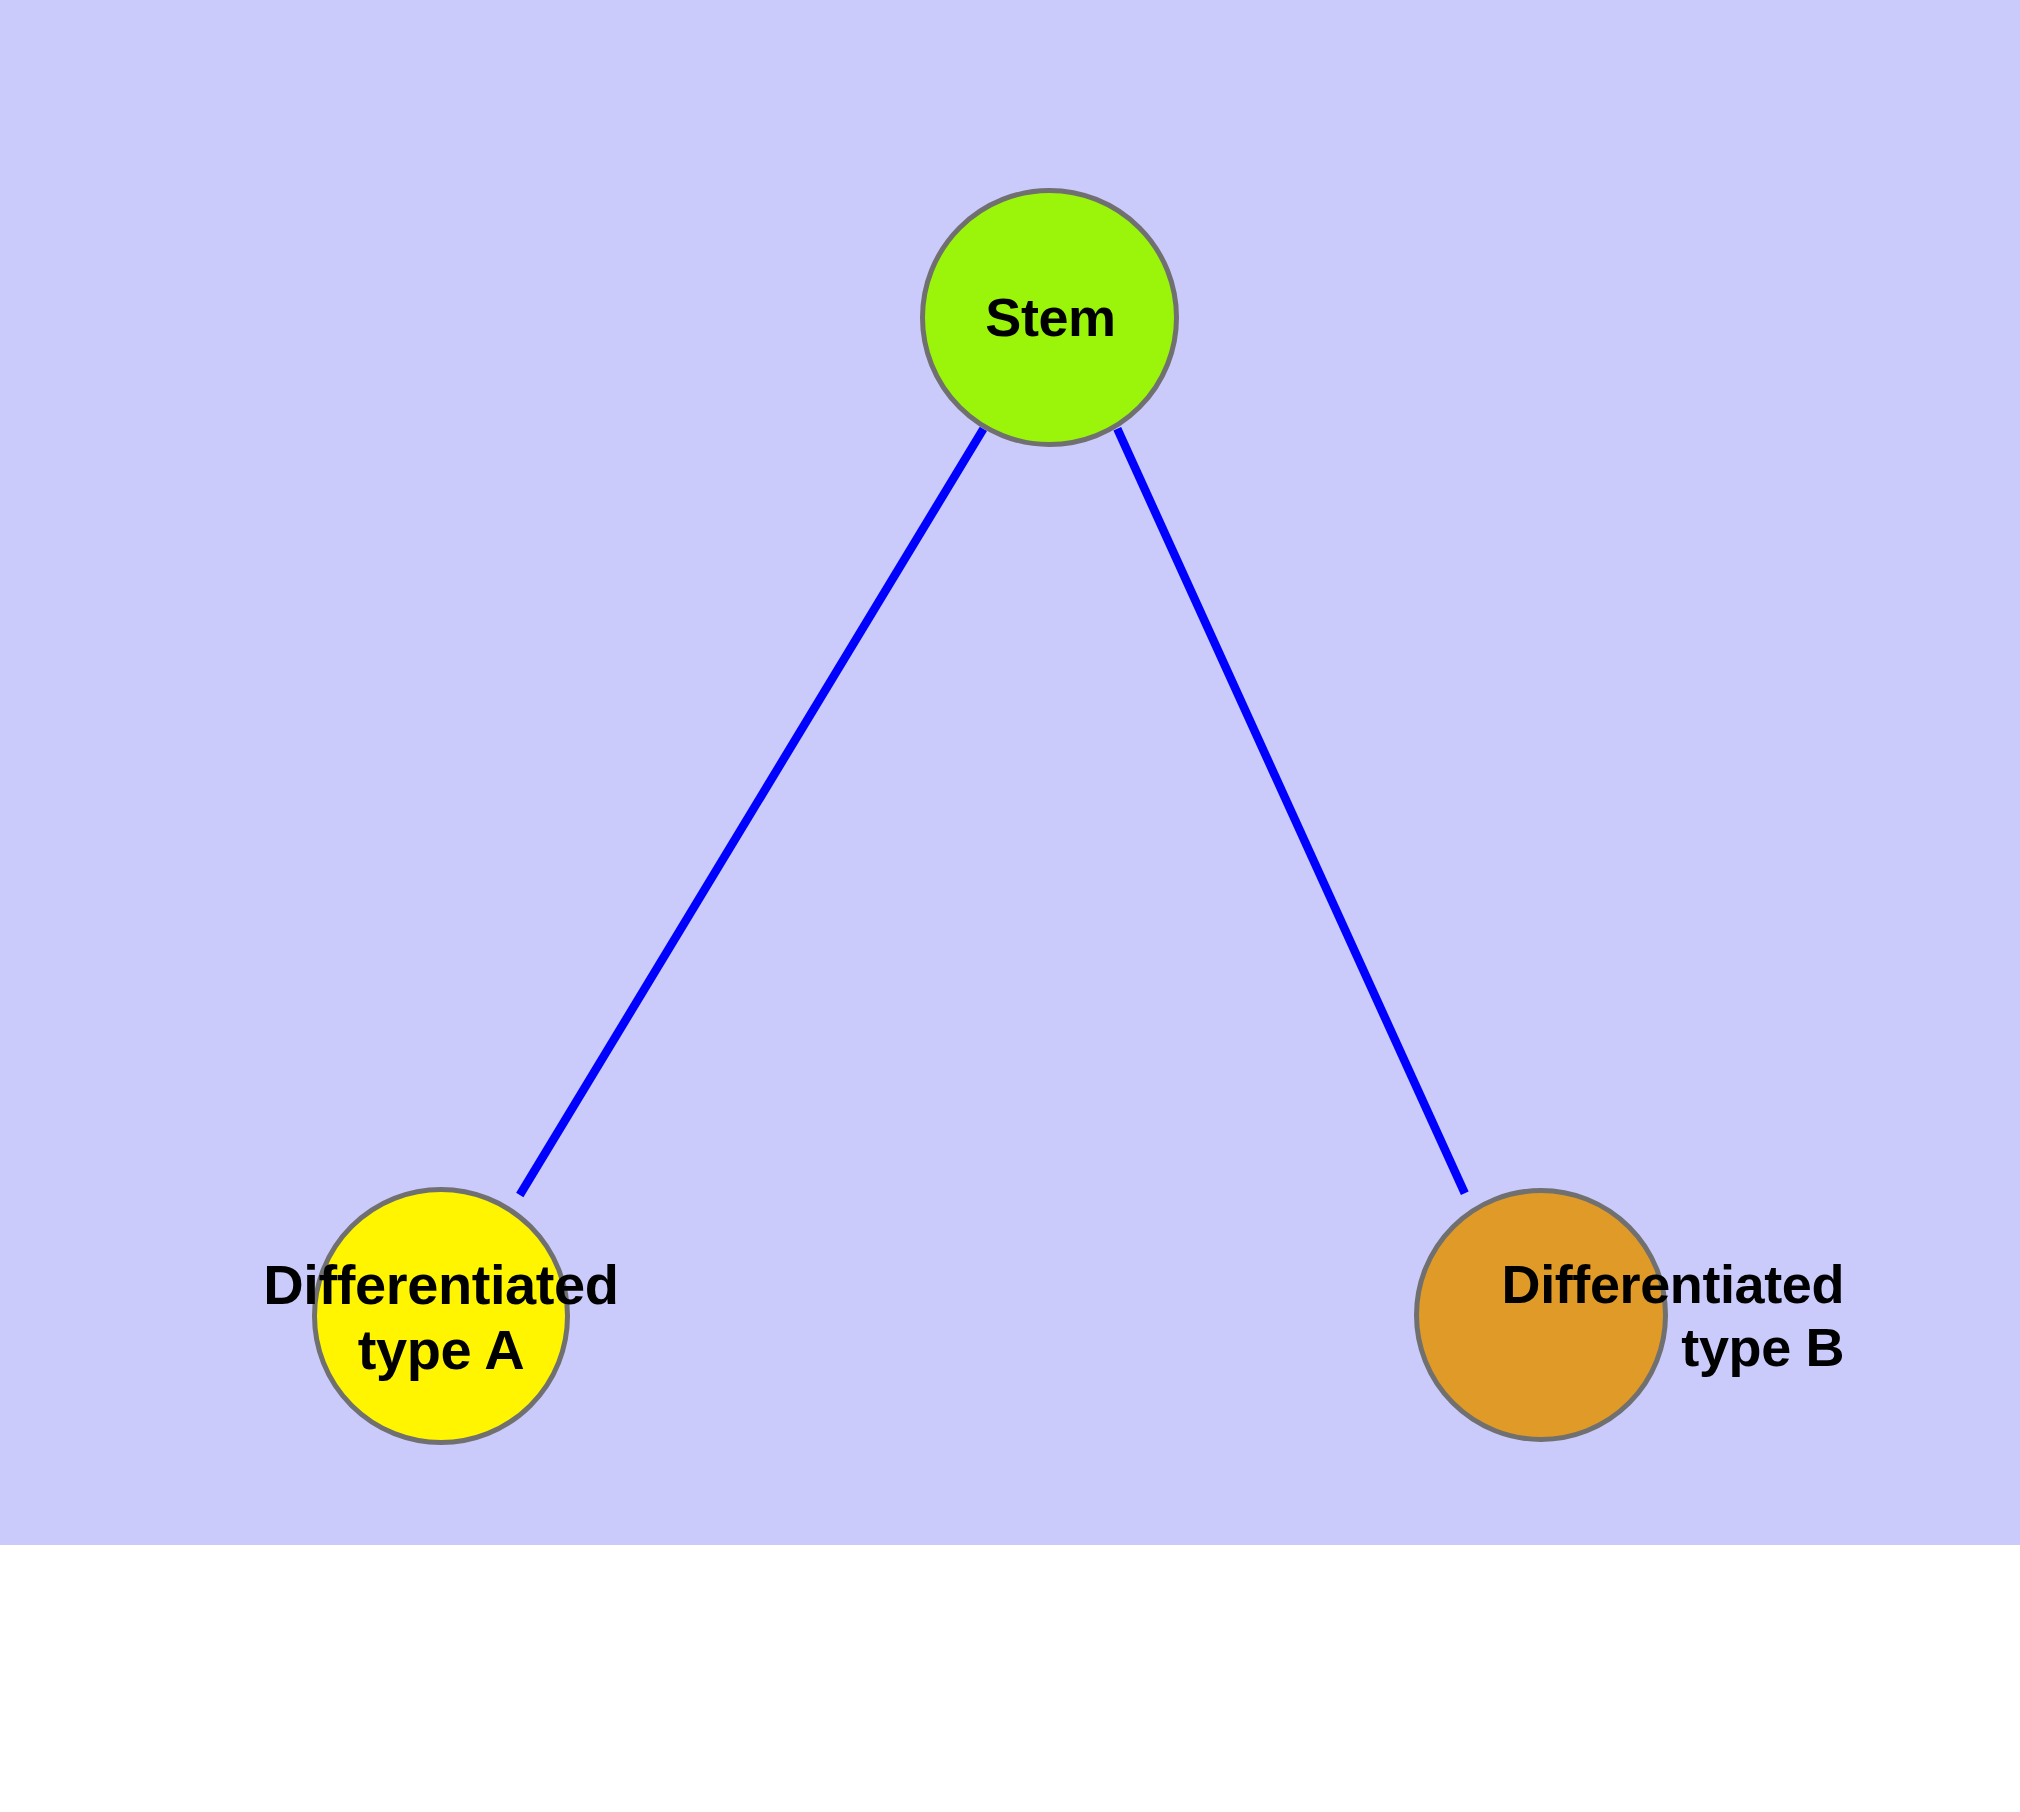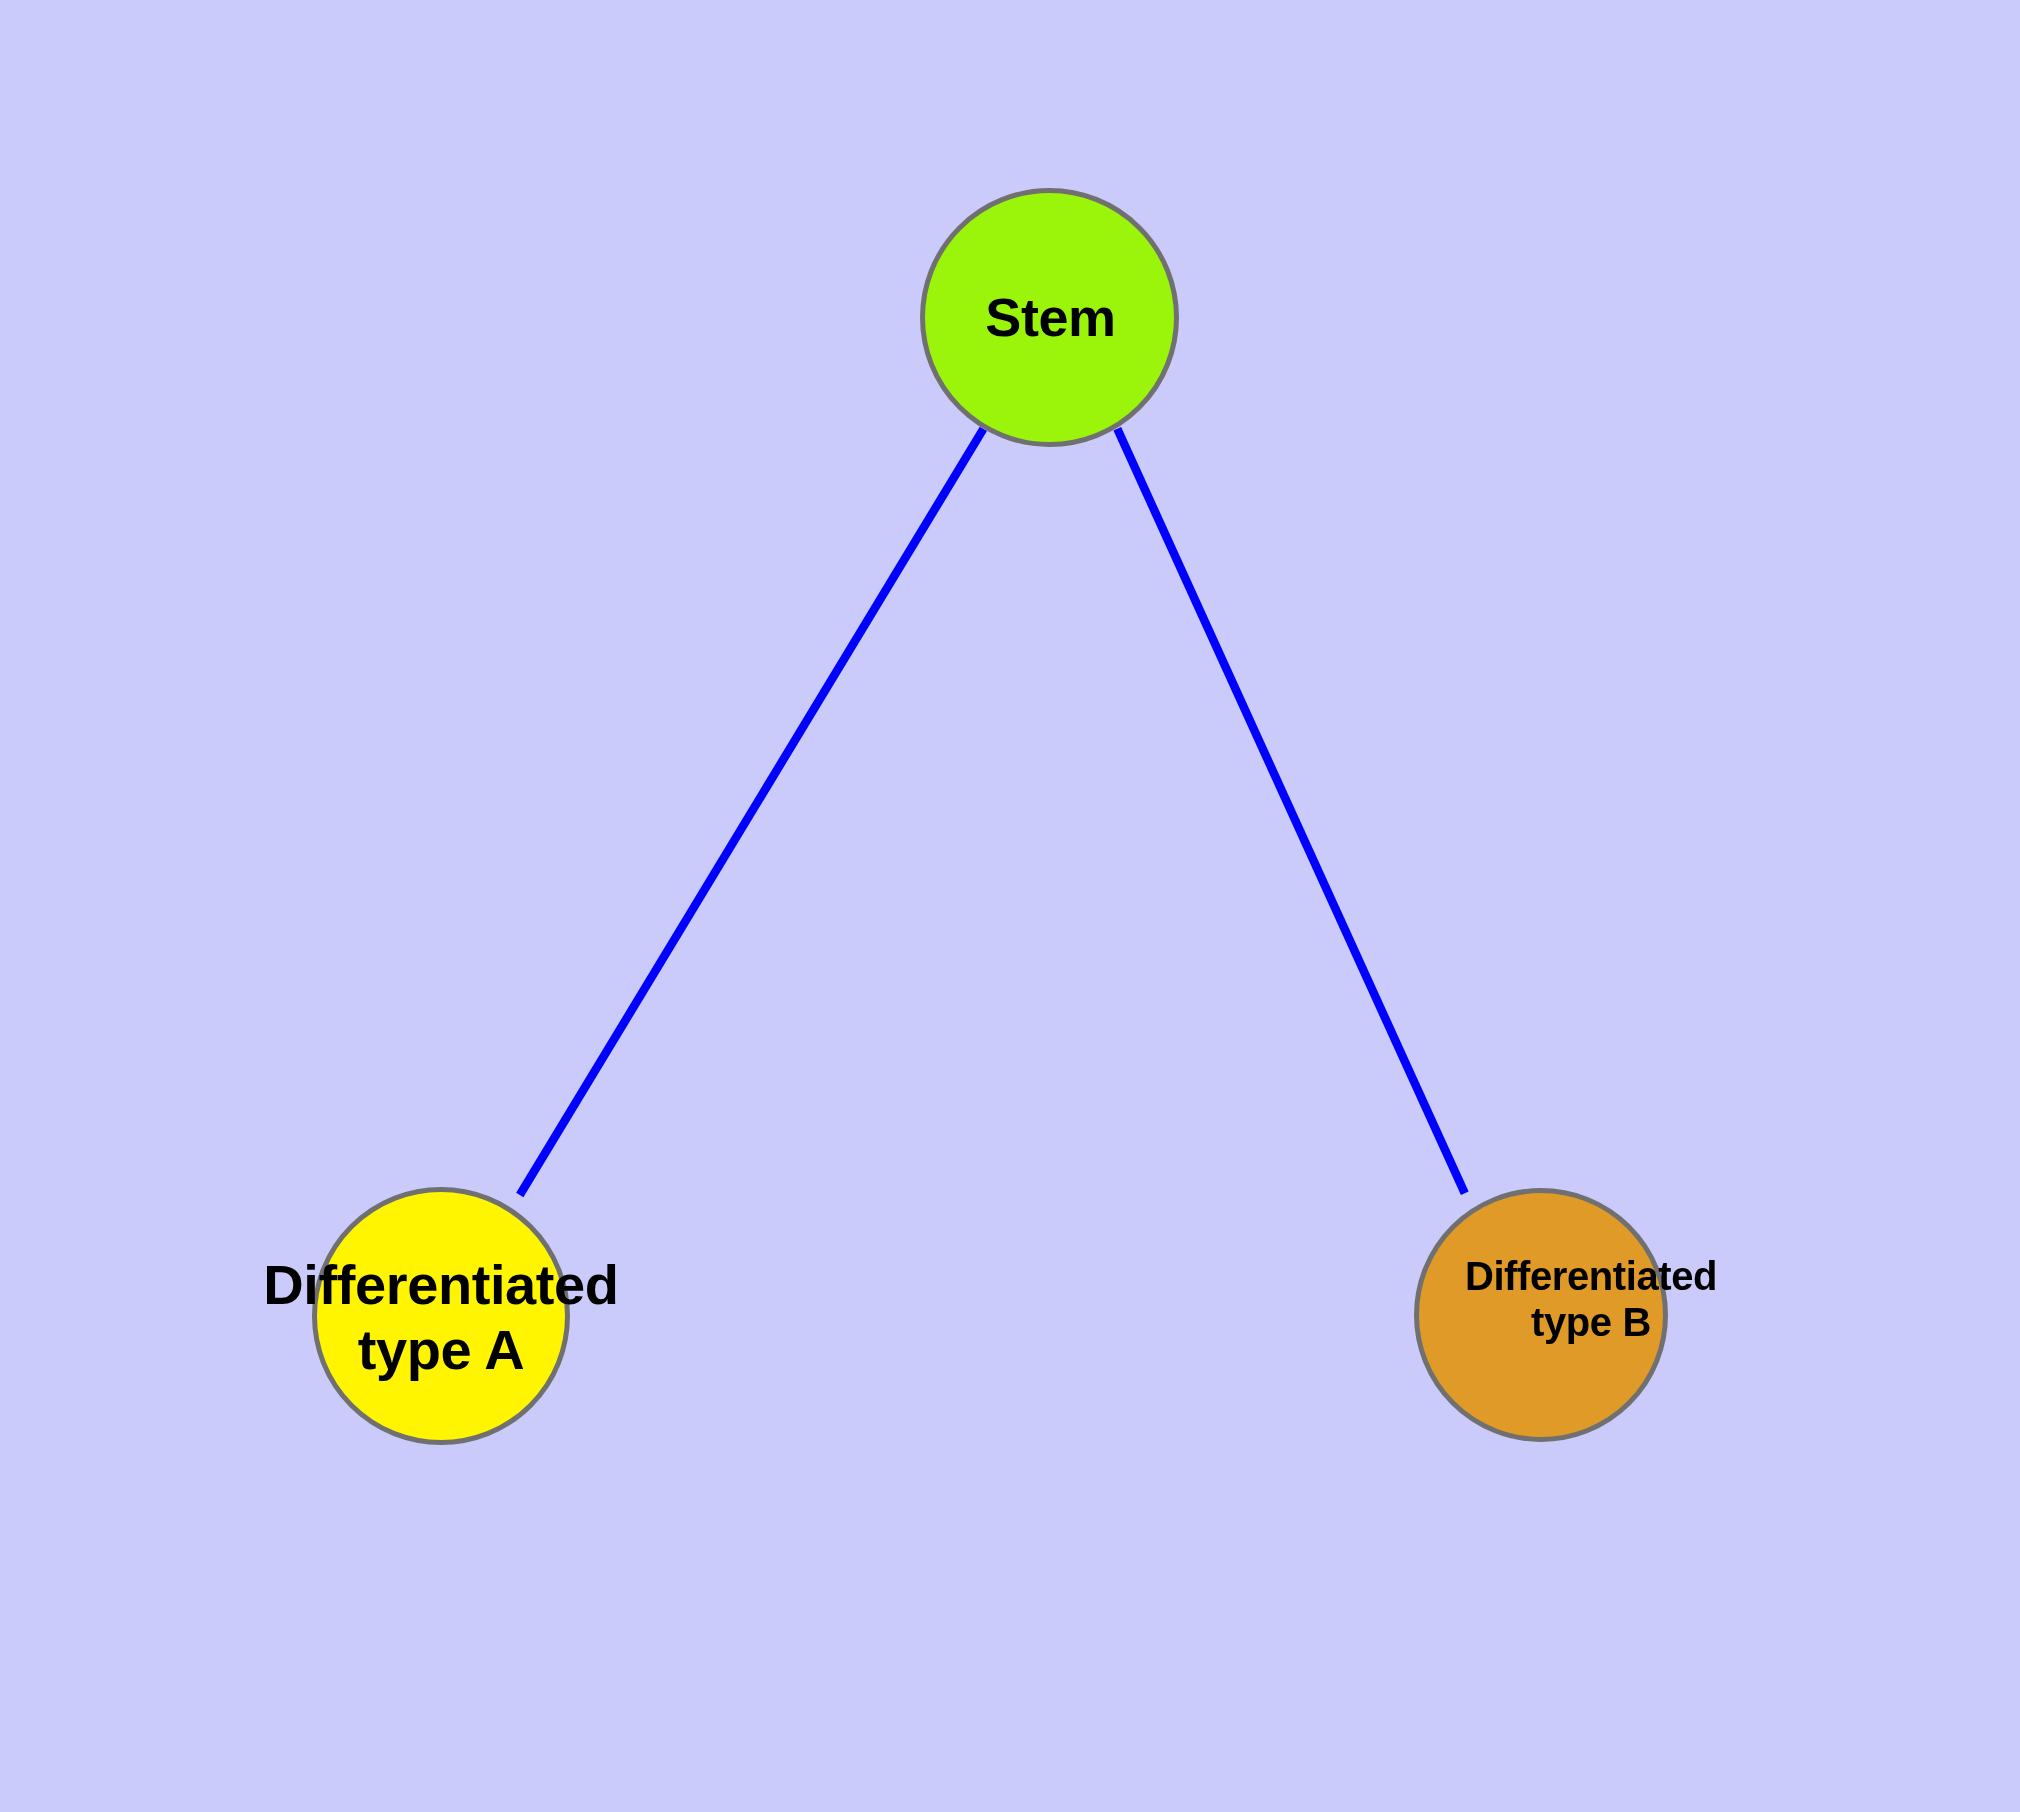--- a/index.html
+++ b/index.html
@@ -3,21 +3,21 @@
 <meta charset="utf-8">
 <style>
   html, body {
     margin: 0;
     padding: 0;
     background: #ffffff;
   }
   #canvas {
     position: relative;
     width: 2021px;
-    height: 1812px;
+    height: 1545px;
     overflow: hidden;
     font-family: "Liberation Sans", sans-serif;
   }
   #bg-rect {
     position: absolute;
     left: 0; top: 0;
     width: 2021px;
     height: 1812px;
     background: #cacafb;
   }
@@ -69,24 +69,25 @@
     font-size: 56px;
   }
   #node-diff-b {
     left: 1414px;
     top: 1188px;
     width: 254px;
     height: 254px;
     background: #e09a28;
   }
   #label-diff-b {
-    left: 1252px;
+    left: 1166px;
     top: 1253px;
     width: 678px;
-    font-size: 40px;
+    font-size: 54px;
+    text-align: right;
   }
 </style>
 </head>
 <body>
 
 <div id="canvas">
 
   <div id="bg-rect"></div>
 
   <svg id="edge-layer" viewBox="0 0 2384 2138">

